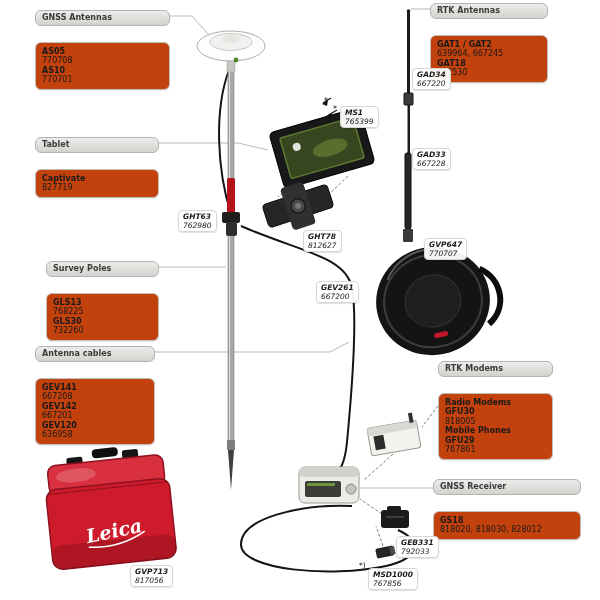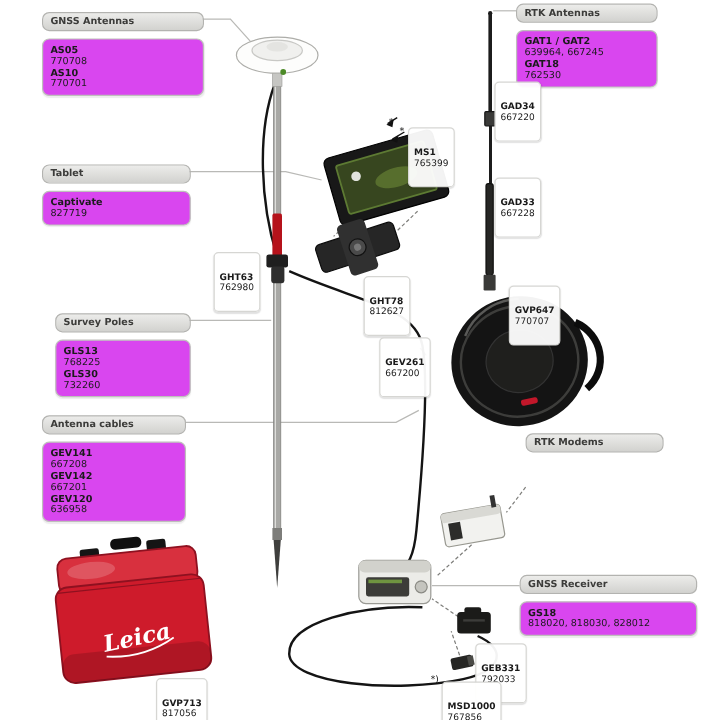--- a/index.html
+++ b/index.html
@@ -2,26 +2,26 @@
 <html><head>
 <meta charset="utf-8">
 <style>
   html,body{margin:0;padding:0;background:#fff;}
   #stage{position:relative;width:600px;height:600px;background:#fff;overflow:hidden;
          font-family:"DejaVu Sans","Liberation Sans",sans-serif;color:#1a1a1a;}
   svg{position:absolute;left:0;top:0;}
   .callout{position:absolute;font-size:8px;line-height:9.5px;}
   .co-header{background:linear-gradient(#ececea,#d2d2cf);border:1px solid #b3b3b0;border-radius:6px;
              padding:2px 6px;font-weight:bold;color:#3c3c3a;white-space:nowrap;}
-  .co-body{margin-top:6px;background:#d946ef;border:1px solid #bfbfbc;border-radius:6px;
+  .co-body{margin-top:16px;background:#c2410c;border:1px solid #bfbfbc;border-radius:6px;
            padding:4px 6px;box-shadow:0 1px 1px rgba(0,0,0,0.08);}
   .ln{white-space:nowrap;}
   .b{font-weight:bold;}
   .plabel{position:absolute;background:rgba(255,255,255,0.95);border:1px solid #d6d6d3;border-radius:4px;
-          padding:15px 4px;font-size:7.5px;line-height:9px;box-shadow:0 1px 1px rgba(0,0,0,0.12);}
+          padding:1px 4px;font-size:7.5px;line-height:9px;box-shadow:0 1px 1px rgba(0,0,0,0.12);font-style:italic;}
   .pname{font-weight:bold;white-space:nowrap;}
   .pnum{white-space:nowrap;}
 </style>
 </head>
 <body>
 
 <div id="stage">
 
   <svg width="600" height="600" viewBox="0 0 600 600">
 
@@ -197,20 +197,28 @@
     <div class="co-body">
       <div class="ln b">GAT1 / GAT2</div>
       <div class="ln">639964, 667245</div>
       <div class="ln b">GAT18</div>
       <div class="ln">762530</div>
     </div>
   </div>
 
   <div class="callout" style="left:438px;top:361px;width:115px">
     <div class="co-header">RTK Modems</div>
+    <div class="co-body">
+      <div class="ln b">Radio Modems</div>
+      <div class="ln b">GFU30</div>
+      <div class="ln">818005</div>
+      <div class="ln b">Mobile Phones</div>
+      <div class="ln b">GFU29</div>
+      <div class="ln">767861</div>
+    </div>
   </div>
 
   <div class="callout" style="left:433px;top:479px;width:148px">
     <div class="co-header">GNSS Receiver</div>
     <div class="co-body">
       <div class="ln b">GS18</div>
       <div class="ln">818020, 818030, 828012</div>
     </div>
   </div>
 

